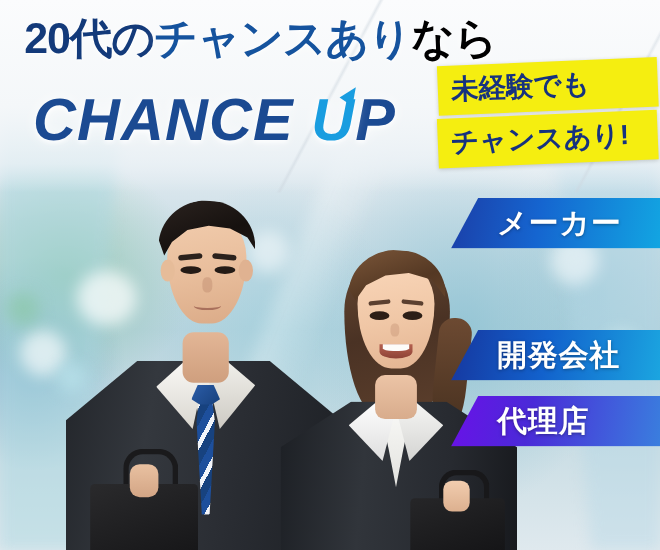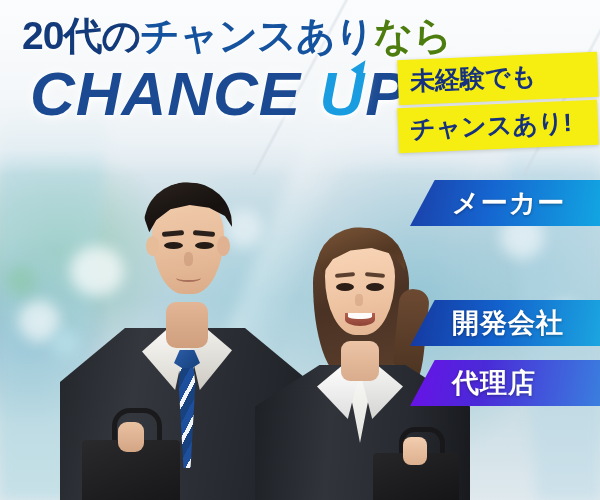--- a/index.html
+++ b/index.html
@@ -184,25 +184,25 @@
   
   .headline{
     position:absolute;left:22px;top:16px;
     font-size:39px;font-weight:bold;line-height:1;
     letter-spacing:-1px;
     white-space:nowrap;
     text-shadow:0 1px 3px rgba(255,255,255,.9),0 0 10px rgba(255,255,255,.8);
   }
   .hl-dark{color:#133a7a;}
   .hl-mid{color:#15539e;}
-  .hl-light{color:#4d7c0f;}
+  .hl-light{color:#000000;}
 
   .chanceup{
-    position:absolute;left:30px;top:63px;
-    font-size:62px;font-weight:bold;font-style:italic;
+    position:absolute;left:30px;top:82px;
+    font-size:54px;font-weight:bold;font-style:italic;
     letter-spacing:1px;line-height:1;white-space:nowrap;
     text-shadow:0 2px 5px rgba(255,255,255,.95),0 0 14px rgba(255,255,255,.85);
   }
   .cu-navy{color:#1b4a92;}
   .cu-u{
     color:#199de0;
     position:relative;display:inline-block;
   }
   .cu-u::after{
     content:"";position:absolute;right:-3px;top:-4px;

